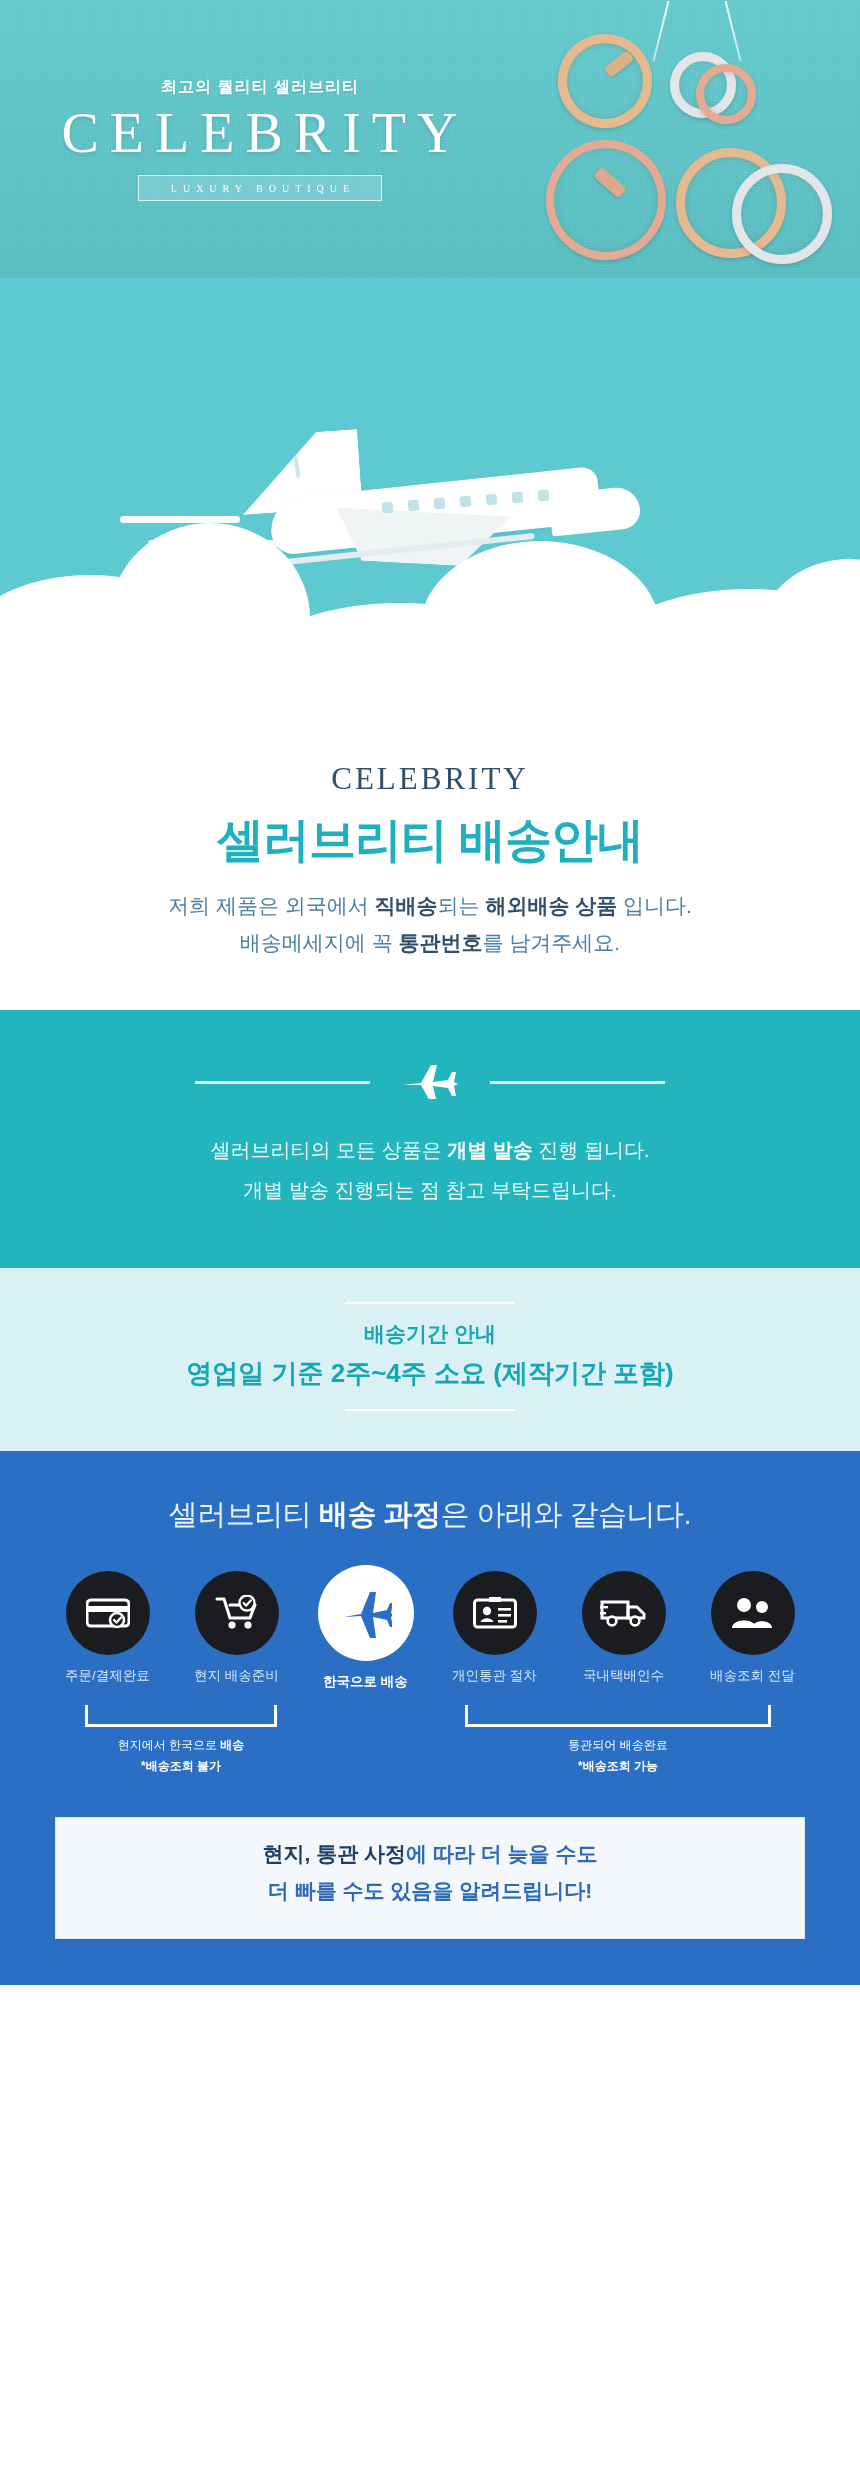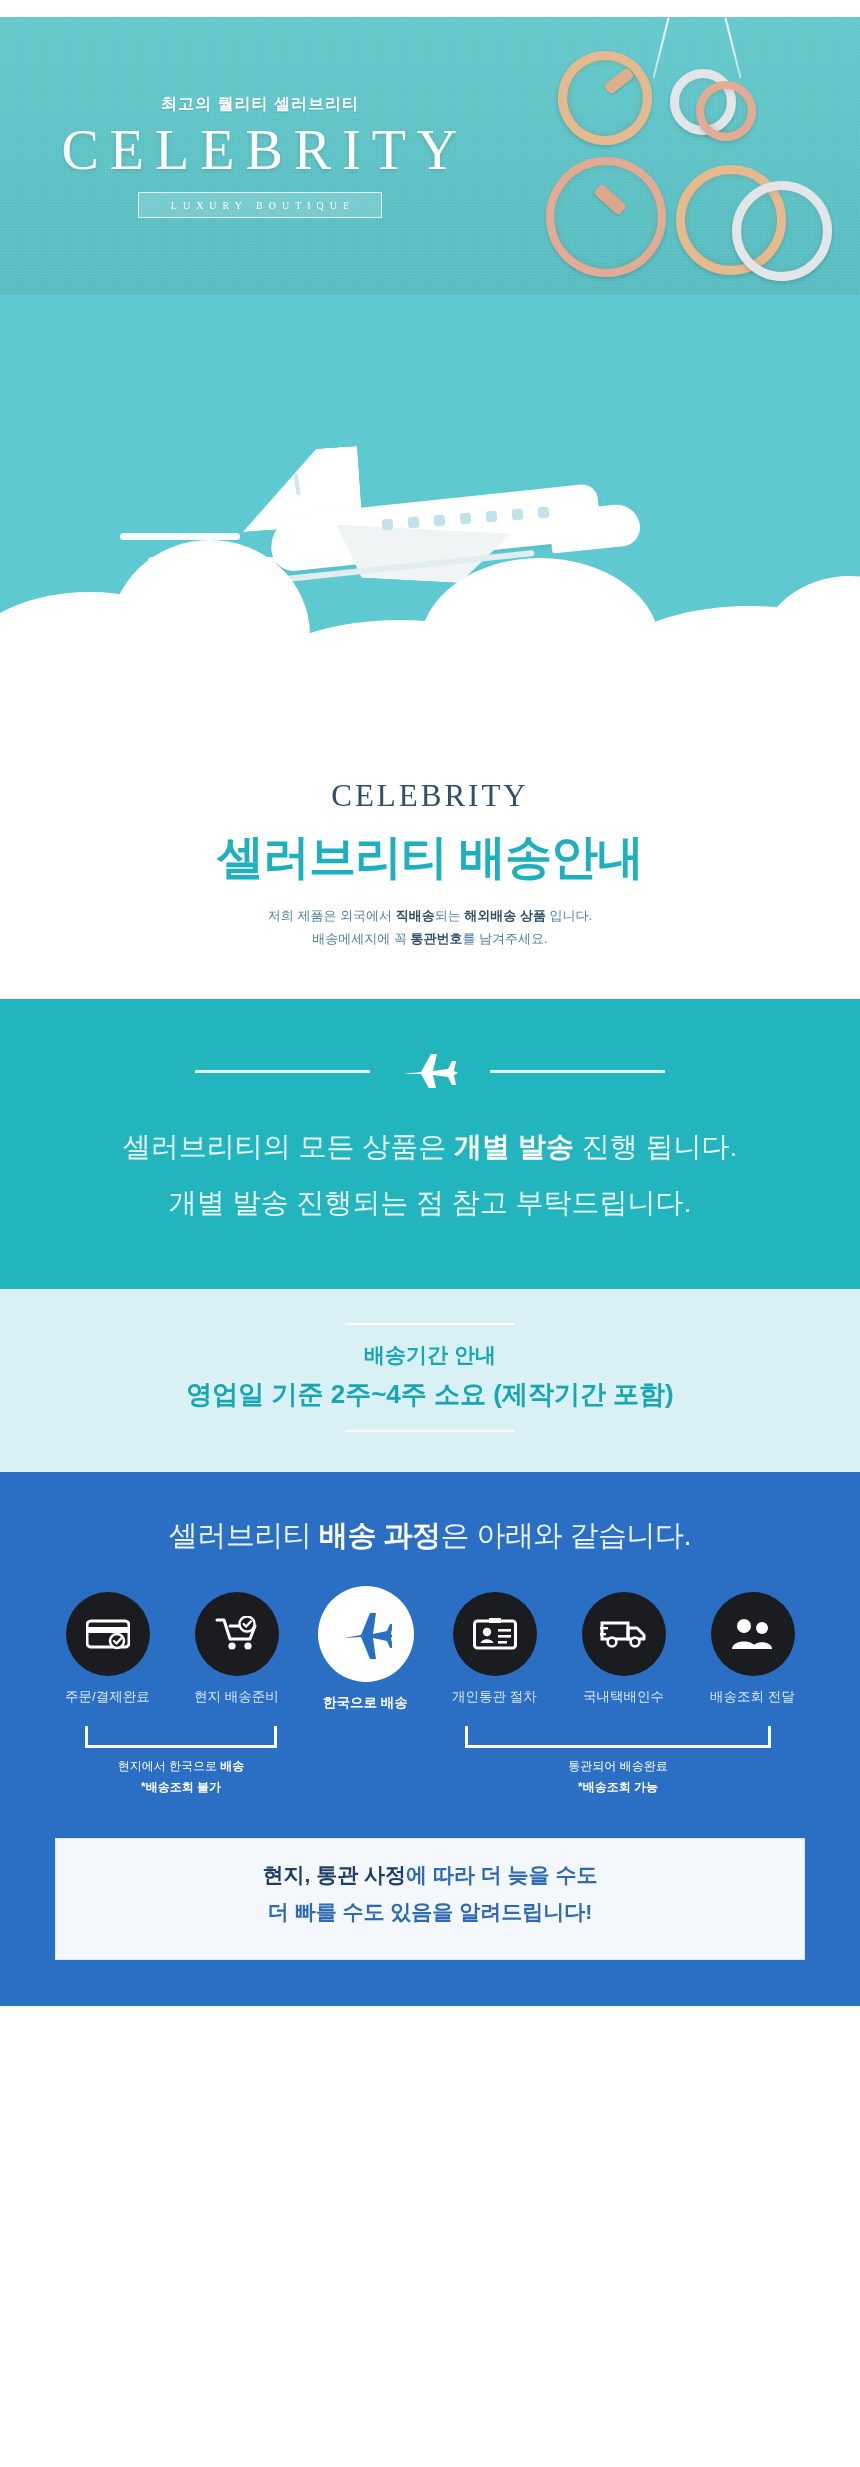--- a/index.html
+++ b/index.html
@@ -22,21 +22,20 @@
     overflow: hidden;
   }
 
   
   .hero {
     position: relative;
     width: 860px;
     height: 278px;
     background: #5fc4c8;
     overflow: hidden;
-    margin-top: 17px;
   }
   .hero-texture {
     position: absolute;
     inset: 0;
     background:
       repeating-linear-gradient(0deg, rgba(255,255,255,0.045) 0px, rgba(255,255,255,0.045) 1px, rgba(0,0,0,0) 1px, rgba(0,0,0,0) 3px),
       repeating-linear-gradient(90deg, rgba(255,255,255,0.05) 0px, rgba(255,255,255,0.05) 1px, rgba(0,0,0,0) 1px, rgba(0,0,0,0) 3px),
       linear-gradient(180deg, #63c8cb 0%, #56bcc0 100%);
   }
   .hero-inner {
@@ -228,21 +227,21 @@
   }
   .intro-title {
     color: #1fb0bf;
     font-size: 47px;
     font-weight: bold;
     letter-spacing: -1px;
     margin-bottom: 16px;
   }
   .intro-line {
     color: #4a7fa5;
-    font-size: 13px;
+    font-size: 21px;
     line-height: 1.75;
   }
   .intro-line b { color: #2f4f6b; font-weight: bold; }
 
   
   .teal-band {
     width: 860px;
     background: #22b5bd;
     padding: 52px 0 58px 0;
     box-sizing: border-box;
@@ -267,21 +266,21 @@
     position: absolute;
     left: 50%;
     top: 50%;
     transform: translate(-50%, -50%);
     color: #ffffff;
     font-size: 38px;
     line-height: 1;
   }
   .teal-line {
     color: #eafaff;
-    font-size: 28px;
+    font-size: 20px;
     line-height: 2.0;
   }
   .teal-line b { color: #ffffff; font-weight: bold; }
 
   
   .light-band {
     width: 860px;
     background: #d9f0f4;
     padding: 34px 0 40px 0;
     box-sizing: border-box;

